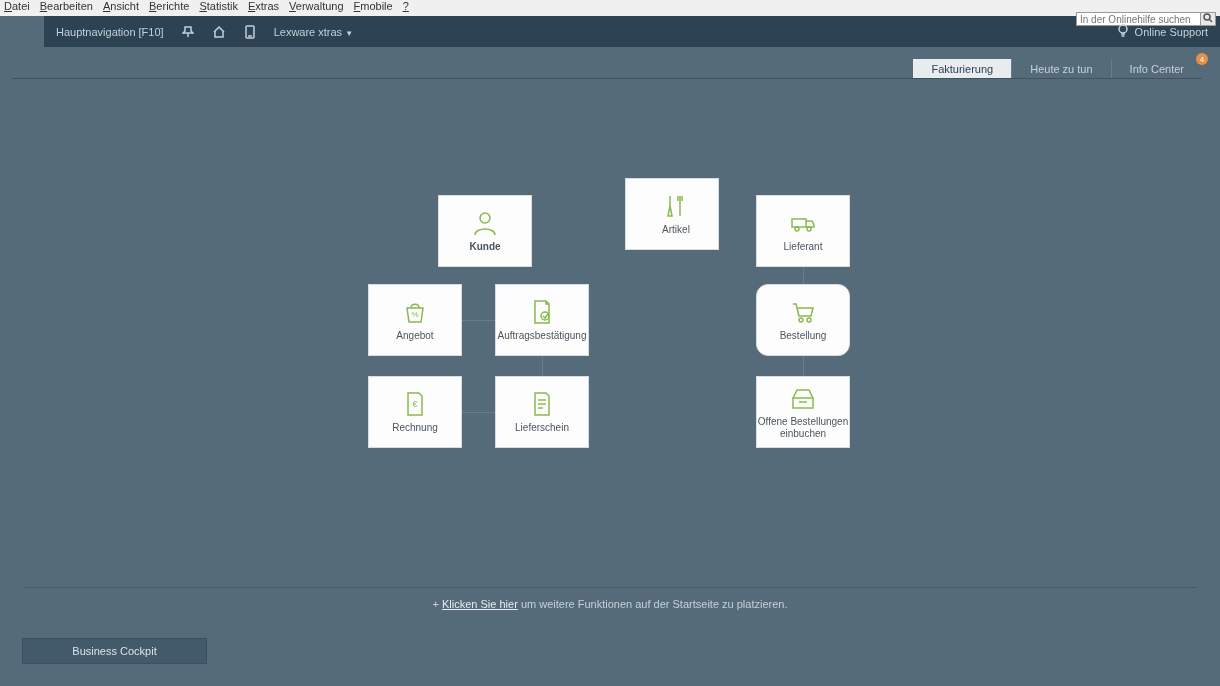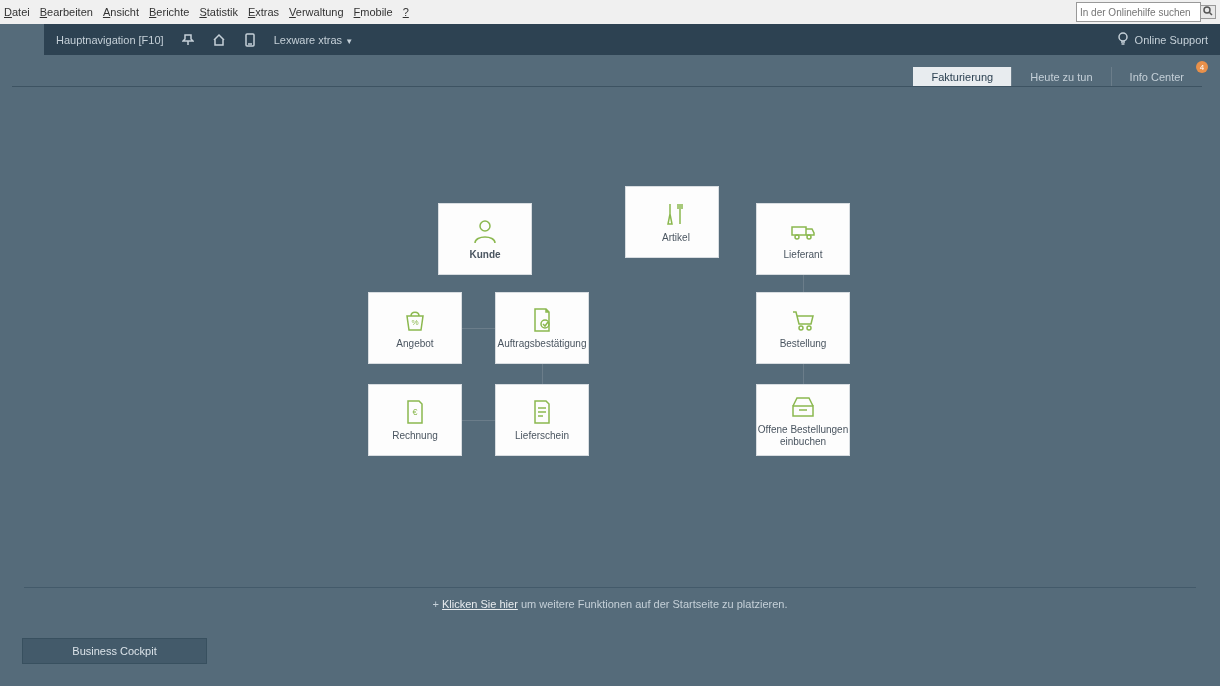--- a/index.html
+++ b/index.html
@@ -1,24 +1,24 @@
 <!DOCTYPE html>
 <html><head>
   <meta charset="utf-8">
   <style>
     * { margin: 0; padding: 0; box-sizing: border-box; font-family: "Segoe UI", Arial, sans-serif; }
     body { width: 1220px; height: 686px; background: #556b7a; overflow: hidden; }
     
     
-    .menubar { height: 16px; background: #f0f0f0; display: flex; align-items: center; padding: 12px 4px; font-size: 11px; color: #333; }
+    .menubar { height: 16px; background: #f0f0f0; display: flex; align-items: flex-start; padding: 0 4px; font-size: 11px; color: #333; flex-direction: column; }
     .menubar-items { display: flex; gap: 10px; }
     .menubar-item { cursor: pointer; }
     .menubar-item .underline { text-decoration: underline; }
     .search-wrap { margin-left: auto; display: flex; align-items: center; }
-    .search-input { width: 125px; height: 20px; font-size: 10px; padding: 0 3px; border: 1px solid #999; color: #888; }
+    .search-input { width: 125px; height: 14px; font-size: 10px; padding: 0 3px; border: 1px solid #999; color: #888; }
     .search-btn { width: 15px; height: 14px; background: #e8e8e8; border: 1px solid #999; border-left: none; display: flex; align-items: center; justify-content: center; cursor: pointer; }
     
     
     .toolbar { height: 31px; background: #2d4252; display: flex; align-items: center; padding: 0 12px; color: #c5d0d8; font-size: 11px; margin-left: 44px; }
     .toolbar-left { display: flex; align-items: center; gap: 18px; }
     .toolbar-icon { display: flex; align-items: center; cursor: pointer; }
     .toolbar-text { cursor: pointer; }
     .dropdown-arrow { font-size: 8px; margin-left: 3px; }
     .toolbar-right { margin-left: auto; display: flex; align-items: center; gap: 6px; cursor: pointer; }
     
@@ -153,21 +153,21 @@
     <span class="tile-label">Angebot</span>
   </div>
   <div class="tile" style="left:495px; top:205px;">
     <span class="tile-icon"><svg viewBox="0 0 28 28">
           <path d="M7 3 L18 3 L21 6 L21 25 L7 25 Z M18 3 L18 6 L21 6"></path>
           <circle cx="17" cy="18" r="4"></circle>
           <path d="M15 18 L17 20 L20 16"></path>
         </svg></span>
     <span class="tile-label">Auftragsbestätigung</span>
   </div>
-  <div class="tile" style="left:756px; top:205px;">
+  <div class="tile" style="left:756px; top:205px;border-radius:12px;">
     <span class="tile-icon"><svg viewBox="0 0 28 28">
           <path d="M4 6 L7 6 L10 18 L22 18 L24 10 L8 10"></path>
           <circle cx="12" cy="22" r="2"></circle>
           <circle cx="20" cy="22" r="2"></circle>
         </svg></span>
     <span class="tile-label">Bestellung</span>
   </div>
 
   <div class="tile" style="left:368px; top:297px;">
     <span class="tile-icon"><svg viewBox="0 0 28 28">

